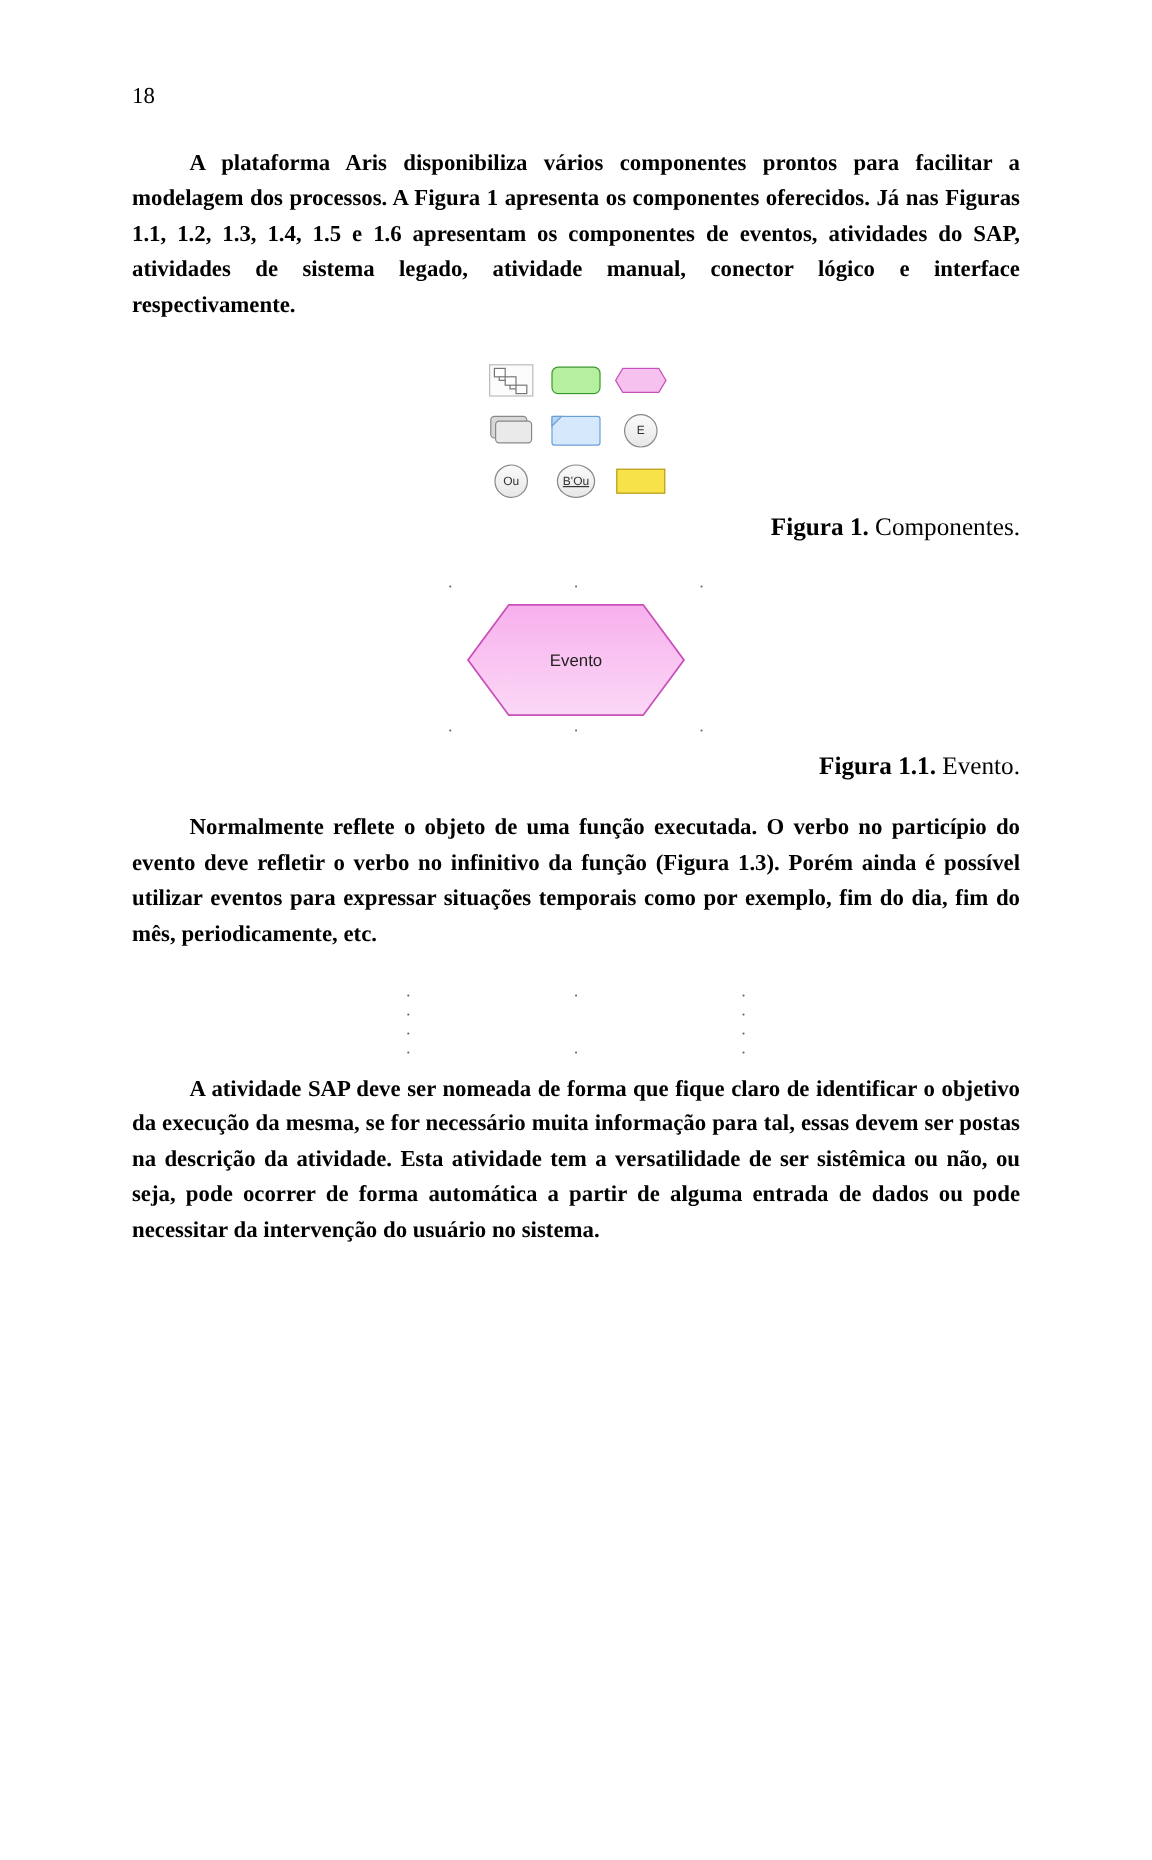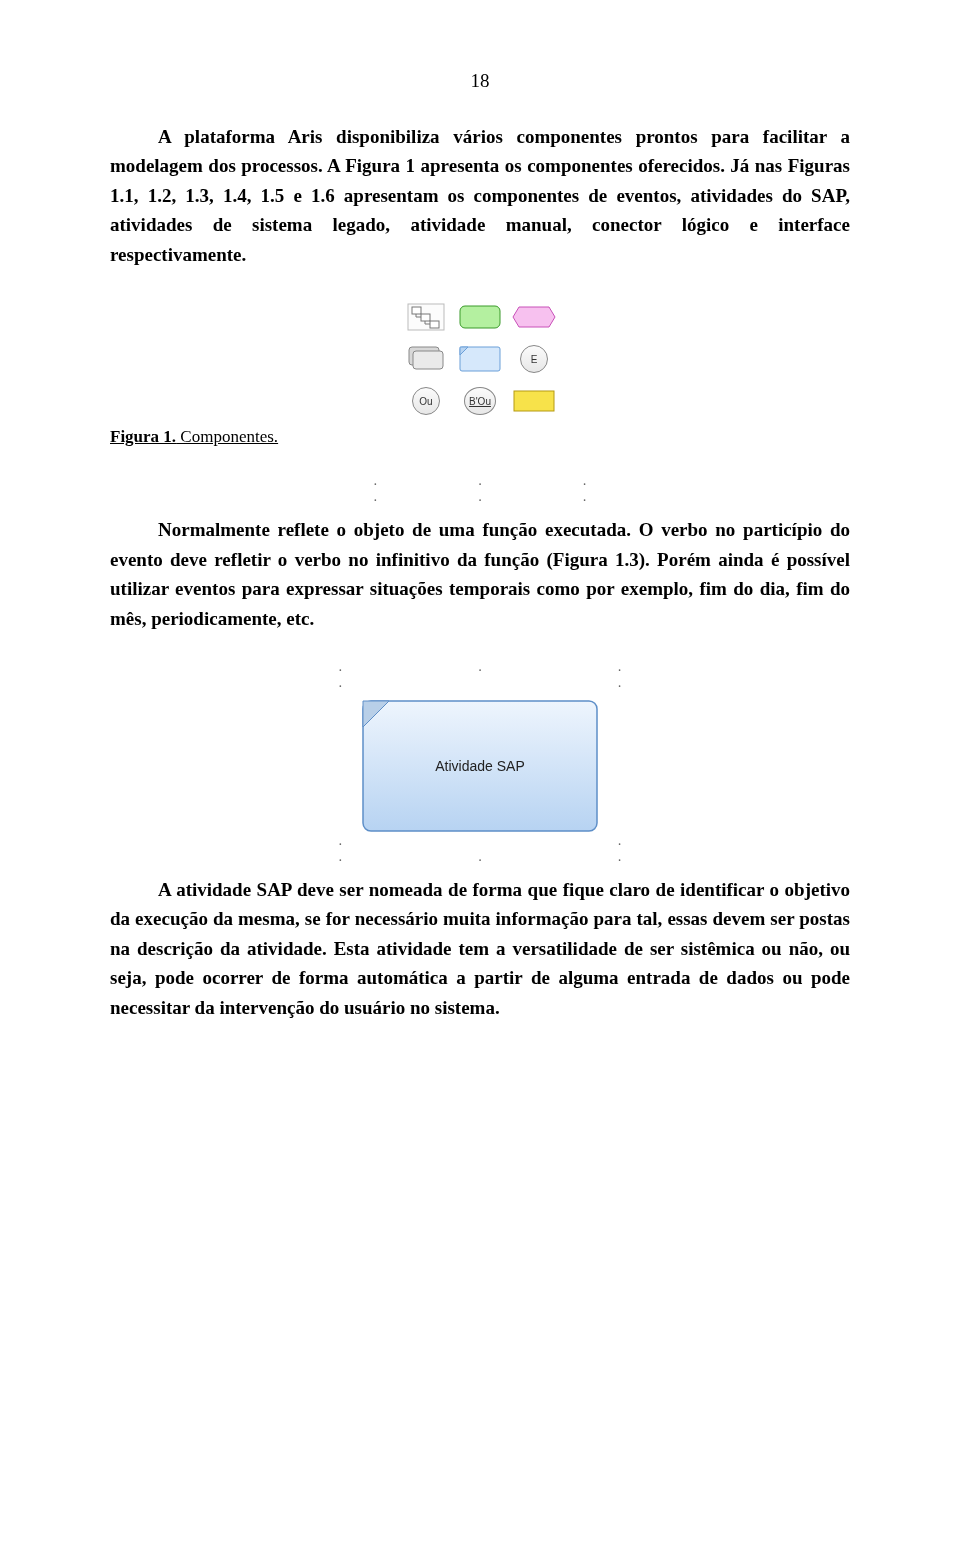--- a/index.html
+++ b/index.html
@@ -9,37 +9,36 @@
     font-family: "Times New Roman", Times, serif;
     color: #000;
     width: 960px;
   }
   .page {
     width: 960px;
     padding: 70px 110px 80px 110px;
     box-sizing: border-box;
   }
   .page-number {
-    text-align: center;
+    text-align: left;
     font-size: 19px;
     margin-bottom: 30px;
   }
   p.body {
     font-size: 19px;
     line-height: 1.55;
     text-align: justify;
     margin: 0 0 12px 0;
     text-indent: 48px;
     font-weight: bold;
   }
   .figure-caption {
-    font-size: 17px;
-    text-align: left;
+    font-size: 21px;
+    text-align: right;
     margin: 8px 0 24px 0;
-    text-decoration: underline;
   }
   .figure-caption .label { font-weight: bold; }
   .fig { display: flex; justify-content: center; margin: 30px 0 6px 0; }
   
   .palette {
     display: grid;
     grid-template-columns: repeat(3, 48px);
     grid-template-rows: repeat(3, 36px);
     gap: 6px;
   }
@@ -183,55 +182,57 @@
     <span class="label">Figura 1.</span><span> Componentes.</span>
   </div>
 
   <div class="fig">
     <div class="evento-wrap">
       <div class="dotted-row">
           <span>·</span>
           <span>·</span>
           <span>·</span>
         </div>
+      <div class="hexagon">
+        <svg viewBox="0 0 184 96">
+          <defs>
+            <linearGradient id="gpink" x1="0" y1="0" x2="0" y2="1">
+              <stop offset="0" stop-color="#f7b0ed"></stop>
+              <stop offset="1" stop-color="#fbd8f6"></stop>
+            </linearGradient>
+          </defs>
+          <polygon points="36,2 148,2 182,48 148,94 36,94 2,48" fill="url(#gpink)" stroke="#c850b8" stroke-width="1.5"></polygon>
+        </svg>
+        <div class="hex-label">Evento</div>
+      </div>
       <div class="dotted-row">
           <span>·</span>
           <span>·</span>
           <span>·</span>
         </div>
     </div>
+  </div>
+  <div class="figure-caption">
+    <span class="label">Figura 1.1.</span><span> Evento.</span>
   </div>
 
   <p class="body">Normalmente reflete o objeto de uma função executada. O verbo no particípio do evento deve refletir o verbo no infinitivo da função (Figura 1.3). Porém ainda é possível utilizar eventos para expressar situações temporais como por exemplo, fim do dia, fim do mês, periodicamente, etc.</p>
 
   <div class="fig">
     <div class="sap-wrap">
       <div class="drow">
           <span>·</span>
           <span>·</span>
           <span>·</span>
         </div>
       <div class="drow">
           <span>·</span>
           <span></span>
           <span>·</span>
         </div>
-      <div class="sap-box">
-        <svg viewBox="0 0 238 134">
-          <defs>
-            <linearGradient id="gblue" x1="0" y1="0" x2="0" y2="1">
-              <stop offset="0" stop-color="#eef5fd"></stop>
-              <stop offset="1" stop-color="#b7d3f2"></stop>
-            </linearGradient>
-          </defs>
-          <rect x="2" y="2" width="234" height="130" rx="8" fill="url(#gblue)" stroke="#5e8fc8" stroke-width="1.5"></rect>
-          <polygon points="2,2 28,2 2,28" fill="#b8cfe8" stroke="#5e8fc8"></polygon>
-        </svg>
-        <div class="sap-label">Atividade SAP</div>
-      </div>
       <div class="drow">
           <span>·</span>
           <span></span>
           <span>·</span>
         </div>
       <div class="drow">
           <span>·</span>
           <span>·</span>
           <span>·</span>
         </div>

